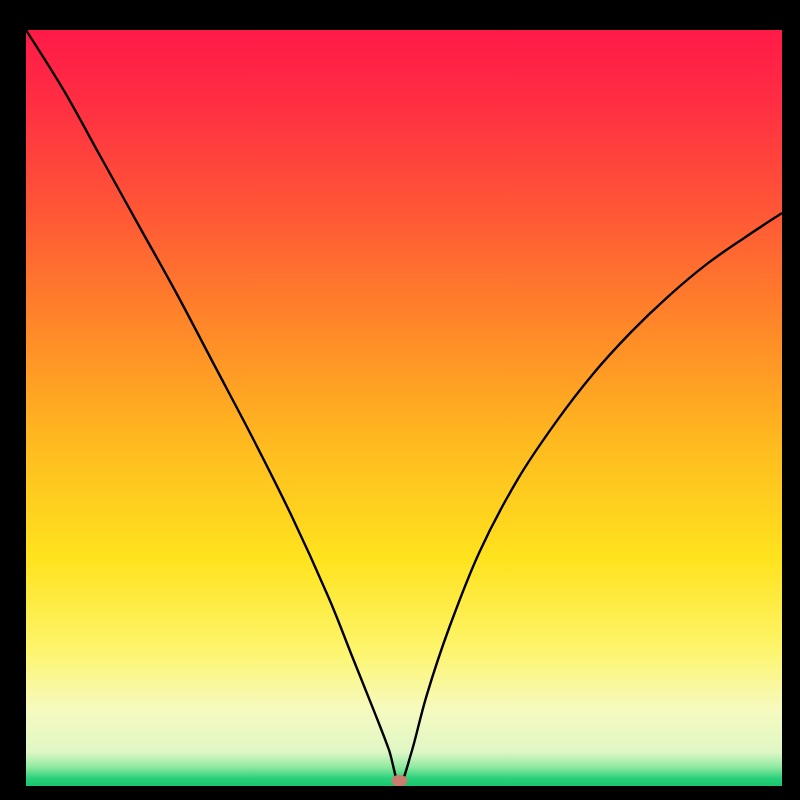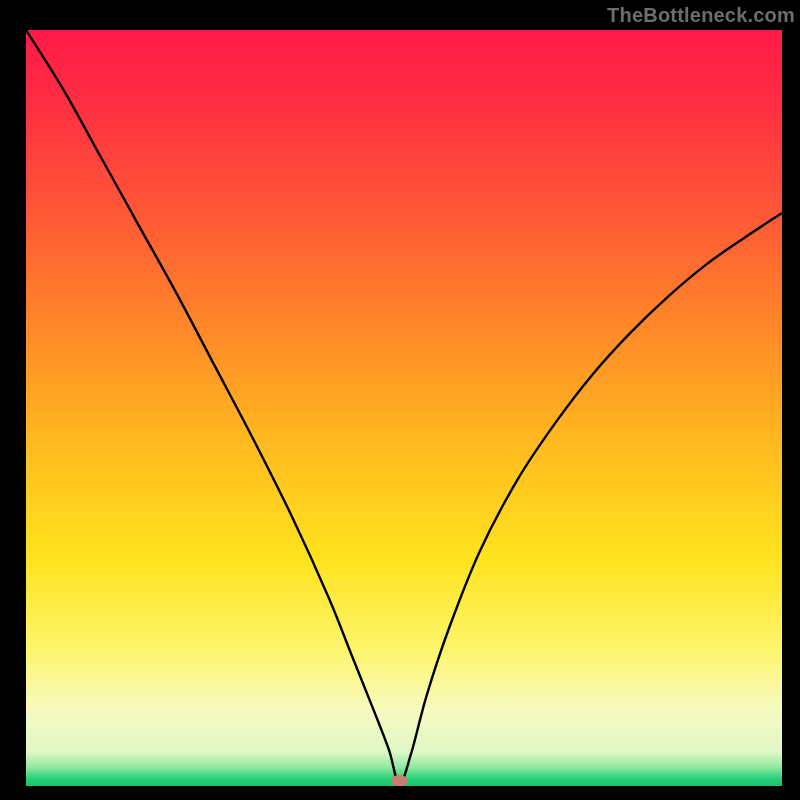--- a/index.html
+++ b/index.html
@@ -29,21 +29,20 @@
     font-weight: 600;
     letter-spacing: 0.2px;
   }
   svg { display: block; }
 </style>
 </head>
 <body>
 
 <div class="frame">
 
-  <div class="watermark" style="right: 5px; top: 4px; font-size: 20px; text-align: right; color: rgb(109, 109, 109);">TheBottleneck.com</div>
 
   <div class="plot-area" id="plotArea" style="left: 26px; top: 30px; width: 756px; height: 756px;">
     <svg id="plotSvg" xmlns="http://www.w3.org/2000/svg" width="756" height="756" viewBox="0 0 756 756">
       <defs>
         <linearGradient id="bg-grad" x1="0" y1="0" x2="0" y2="1">
             <stop offset="0%" stop-color="#ff1a48"></stop>
             <stop offset="10%" stop-color="#ff2f42"></stop>
             <stop offset="25%" stop-color="#ff5a35"></stop>
             <stop offset="40%" stop-color="#ff8a28"></stop>
             <stop offset="55.00000000000001%" stop-color="#ffbb1f"></stop>

